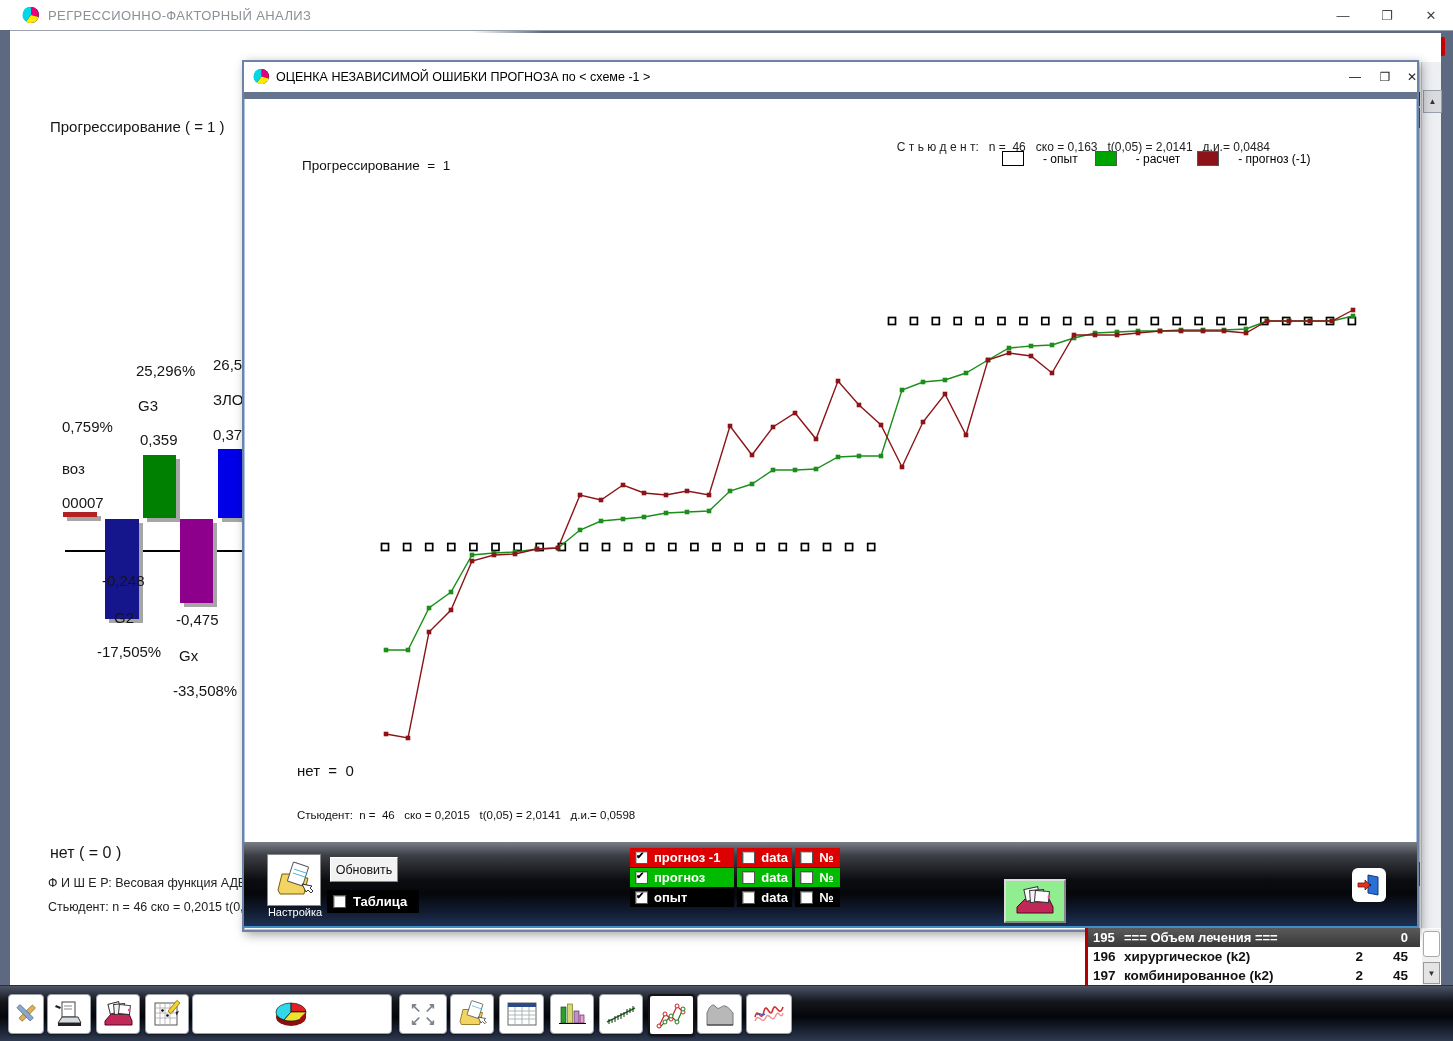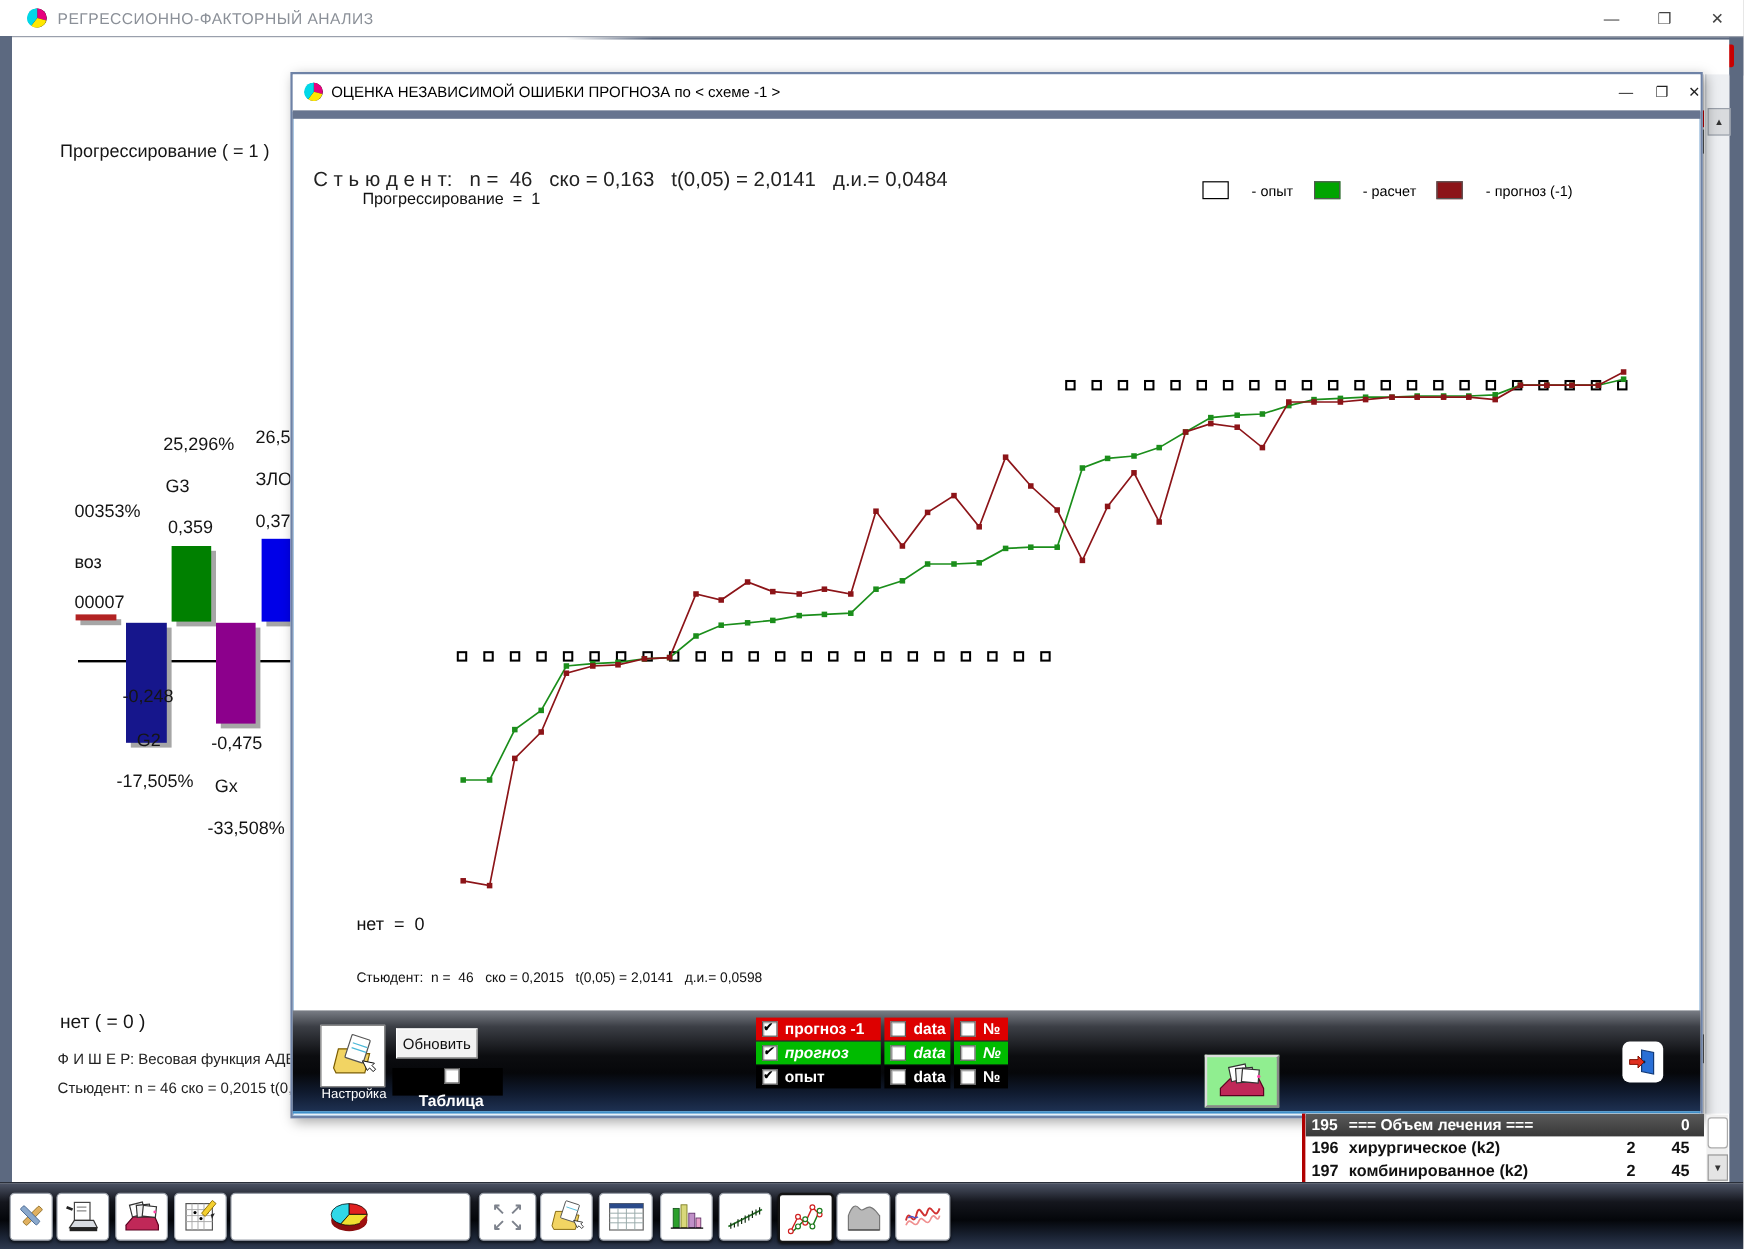--- a/index.html
+++ b/index.html
@@ -47,21 +47,21 @@
 
   
   .dialog{position:absolute;left:242px;top:60px;width:1173px;height:868px;background:#fff;
           border:2px solid #6e82a6;box-shadow:0 0 0 1px #a9c6e2 inset,3px 3px 10px rgba(0,0,0,.35);}
   .dlg-titlebar{position:absolute;left:0;top:0;width:100%;height:30px;background:#fff;border-bottom:1px solid #e2e2e2;}
   .dlg-title{position:absolute;left:32px;top:8px;font-size:12.5px;color:#000;}
   .dlg-btn{position:absolute;top:4px;width:26px;height:22px;display:flex;align-items:center;justify-content:center;
            font-size:12px;color:#222;}
   .dlg-band{position:absolute;left:0;top:30px;width:100%;height:7px;background:#67748f;}
   .chart-title{position:absolute;left:0;top:46px;width:1024px;text-align:center;font-size:14px;color:#000;}
-  .chart-sub{position:absolute;left:17px;top:78px;width:1026px;text-align:left;font-size:17px;color:#222;}
+  .chart-sub{position:absolute;left:0;top:78px;width:1026px;text-align:right;font-size:12px;color:#222;}
   .chart-legend{position:absolute;left:758px;top:89px;display:flex;gap:17px;font-size:12px;color:#000;}
   .chart-legend .li{display:flex;align-items:center;gap:19px;}
   .sw{width:20px;height:13px;border:1px solid #555;}
   .sw-opyt{background:#ffffff;border-color:#000;}
   .sw-raschet{background:#00a400;}
   .sw-prognoz{background:#8c1418;}
   .dlg-leftlbl{position:absolute;left:58px;top:96px;font-size:13.5px;}
   .dlg-netlbl{position:absolute;left:53px;top:700px;font-size:15px;}
   .dlg-fisher{position:absolute;left:53px;top:732px;font-size:11.5px;}
   .dlg-student{position:absolute;left:53px;top:747px;font-size:11.5px;}
@@ -70,31 +70,31 @@
   
   .ctrlbar{position:absolute;left:0;top:780px;width:100%;height:84px;
            background:linear-gradient(180deg,#7a7e86 0,#3c3f46 16%,#0c0d10 45%,#06070a 62%,#101b30 82%,#1e3152 100%);
            border-bottom:2px solid #3e8ec8;}
   .settings-btn{position:absolute;left:23px;top:12px;width:52px;height:50px;background:#fff;border:1px solid #888;
                 display:flex;align-items:center;justify-content:center;}
   .settings-lbl{position:absolute;left:23px;top:64px;width:56px;color:#fff;font-size:11px;text-align:center;}
   .refresh-btn{position:absolute;left:86px;top:15px;width:66px;height:23px;background:#f2f2f2;border:1px solid #888;
                border-top-color:#fff;border-left-color:#fff;font-size:12.5px;display:flex;align-items:center;justify-content:center;}
   .tabletoggle{position:absolute;left:83px;top:48px;width:92px;height:23px;background:#000;color:#fff;font-weight:bold;
-               font-size:13px;display:flex;align-items:center;gap:7px;padding-left:6px;box-sizing:border-box;flex-direction:column;}
+               font-size:13px;display:flex;align-items:center;gap:7px;padding-left:6px;box-sizing:border-box;}
   .cb{width:11px;height:11px;background:#fff;border:1px solid #555;box-shadow:inset 1px 1px 0 #bbb;position:relative;flex:0 0 auto;}
   .cb.checked::after{content:"✔";position:absolute;left:0px;top:-2px;font-size:10px;color:#000;}
   .seriesrows{position:absolute;left:386px;top:6px;width:210px;}
   .srow{display:flex;margin-bottom:1px;height:19px;font-size:13px;font-weight:bold;color:#fff;}
   .srow .sec{display:flex;align-items:center;gap:6px;padding:0 5px;box-sizing:border-box;height:19px;}
   .srow .sec1{width:105px;}
   .srow .sec2{width:55px;margin-left:3px;}
   .srow .sec3{width:45px;margin-left:3px;}
   .row-red .sec{background:#dd0000;}
-  .row-green .sec{background:#00bb00;font-style:italic;}
+  .row-green .sec{background:#00bb00;}
   .row-black .sec{background:#000;align-items:center;}
   .print-btn{position:absolute;left:760px;top:37px;width:58px;height:40px;background:#90ee90;
              border:2px outset #dcdcdc;display:flex;align-items:center;justify-content:center;}
   .exit-btn{position:absolute;left:1108px;top:26px;width:34px;height:34px;background:#fff;border-radius:6px;
             display:flex;align-items:center;justify-content:center;}
 
   
   .redline{position:absolute;left:1085px;top:928px;width:3px;height:57px;background:#b00000;}
   .datatable{position:absolute;left:1088px;top:928px;width:332px;height:57px;background:#fff;font-weight:bold;font-size:13.5px;overflow:hidden;}
   .trow{position:relative;height:19px;}
@@ -151,21 +151,21 @@
   <div class="content">
     <div class="lbl" style="left:40px;top:85px">Прогрессирование ( =  1 )</div>
 
     <div class="axis"></div>
     <div class="bar" style="left:53px;top:479px;width:34px;height:5px;background:#b22222"></div>
     <div class="bar" style="left:95px;top:486px;width:34px;height:100px;background:#16168c"></div>
     <div class="bar" style="left:133px;top:422px;width:33px;height:63px;background:#008000"></div>
     <div class="bar" style="left:170px;top:486px;width:33px;height:84px;background:#8c008c"></div>
     <div class="bar" style="left:208px;top:416px;width:28px;height:69px;background:#0000e8"></div>
 
-    <div class="lbl" style="left:52px;top:385px">00353%</div>
+    <div class="lbl" style="left:52px;top:385px">0,759%</div>
     <div class="lbl" style="left:52px;top:427px">воз</div>
     <div class="lbl" style="left:52px;top:461px">00007</div>
     <div class="lbl" style="left:92px;top:539px">-0,248</div>
     <div class="lbl" style="left:104px;top:576px">G2</div>
     <div class="lbl" style="left:87px;top:610px">-17,505%</div>
     <div class="lbl" style="left:126px;top:329px">25,296%</div>
     <div class="lbl" style="left:128px;top:364px">G3</div>
     <div class="lbl" style="left:130px;top:398px">0,359</div>
     <div class="lbl" style="left:166px;top:578px">-0,475</div>
     <div class="lbl" style="left:169px;top:614px">Gx</div>

